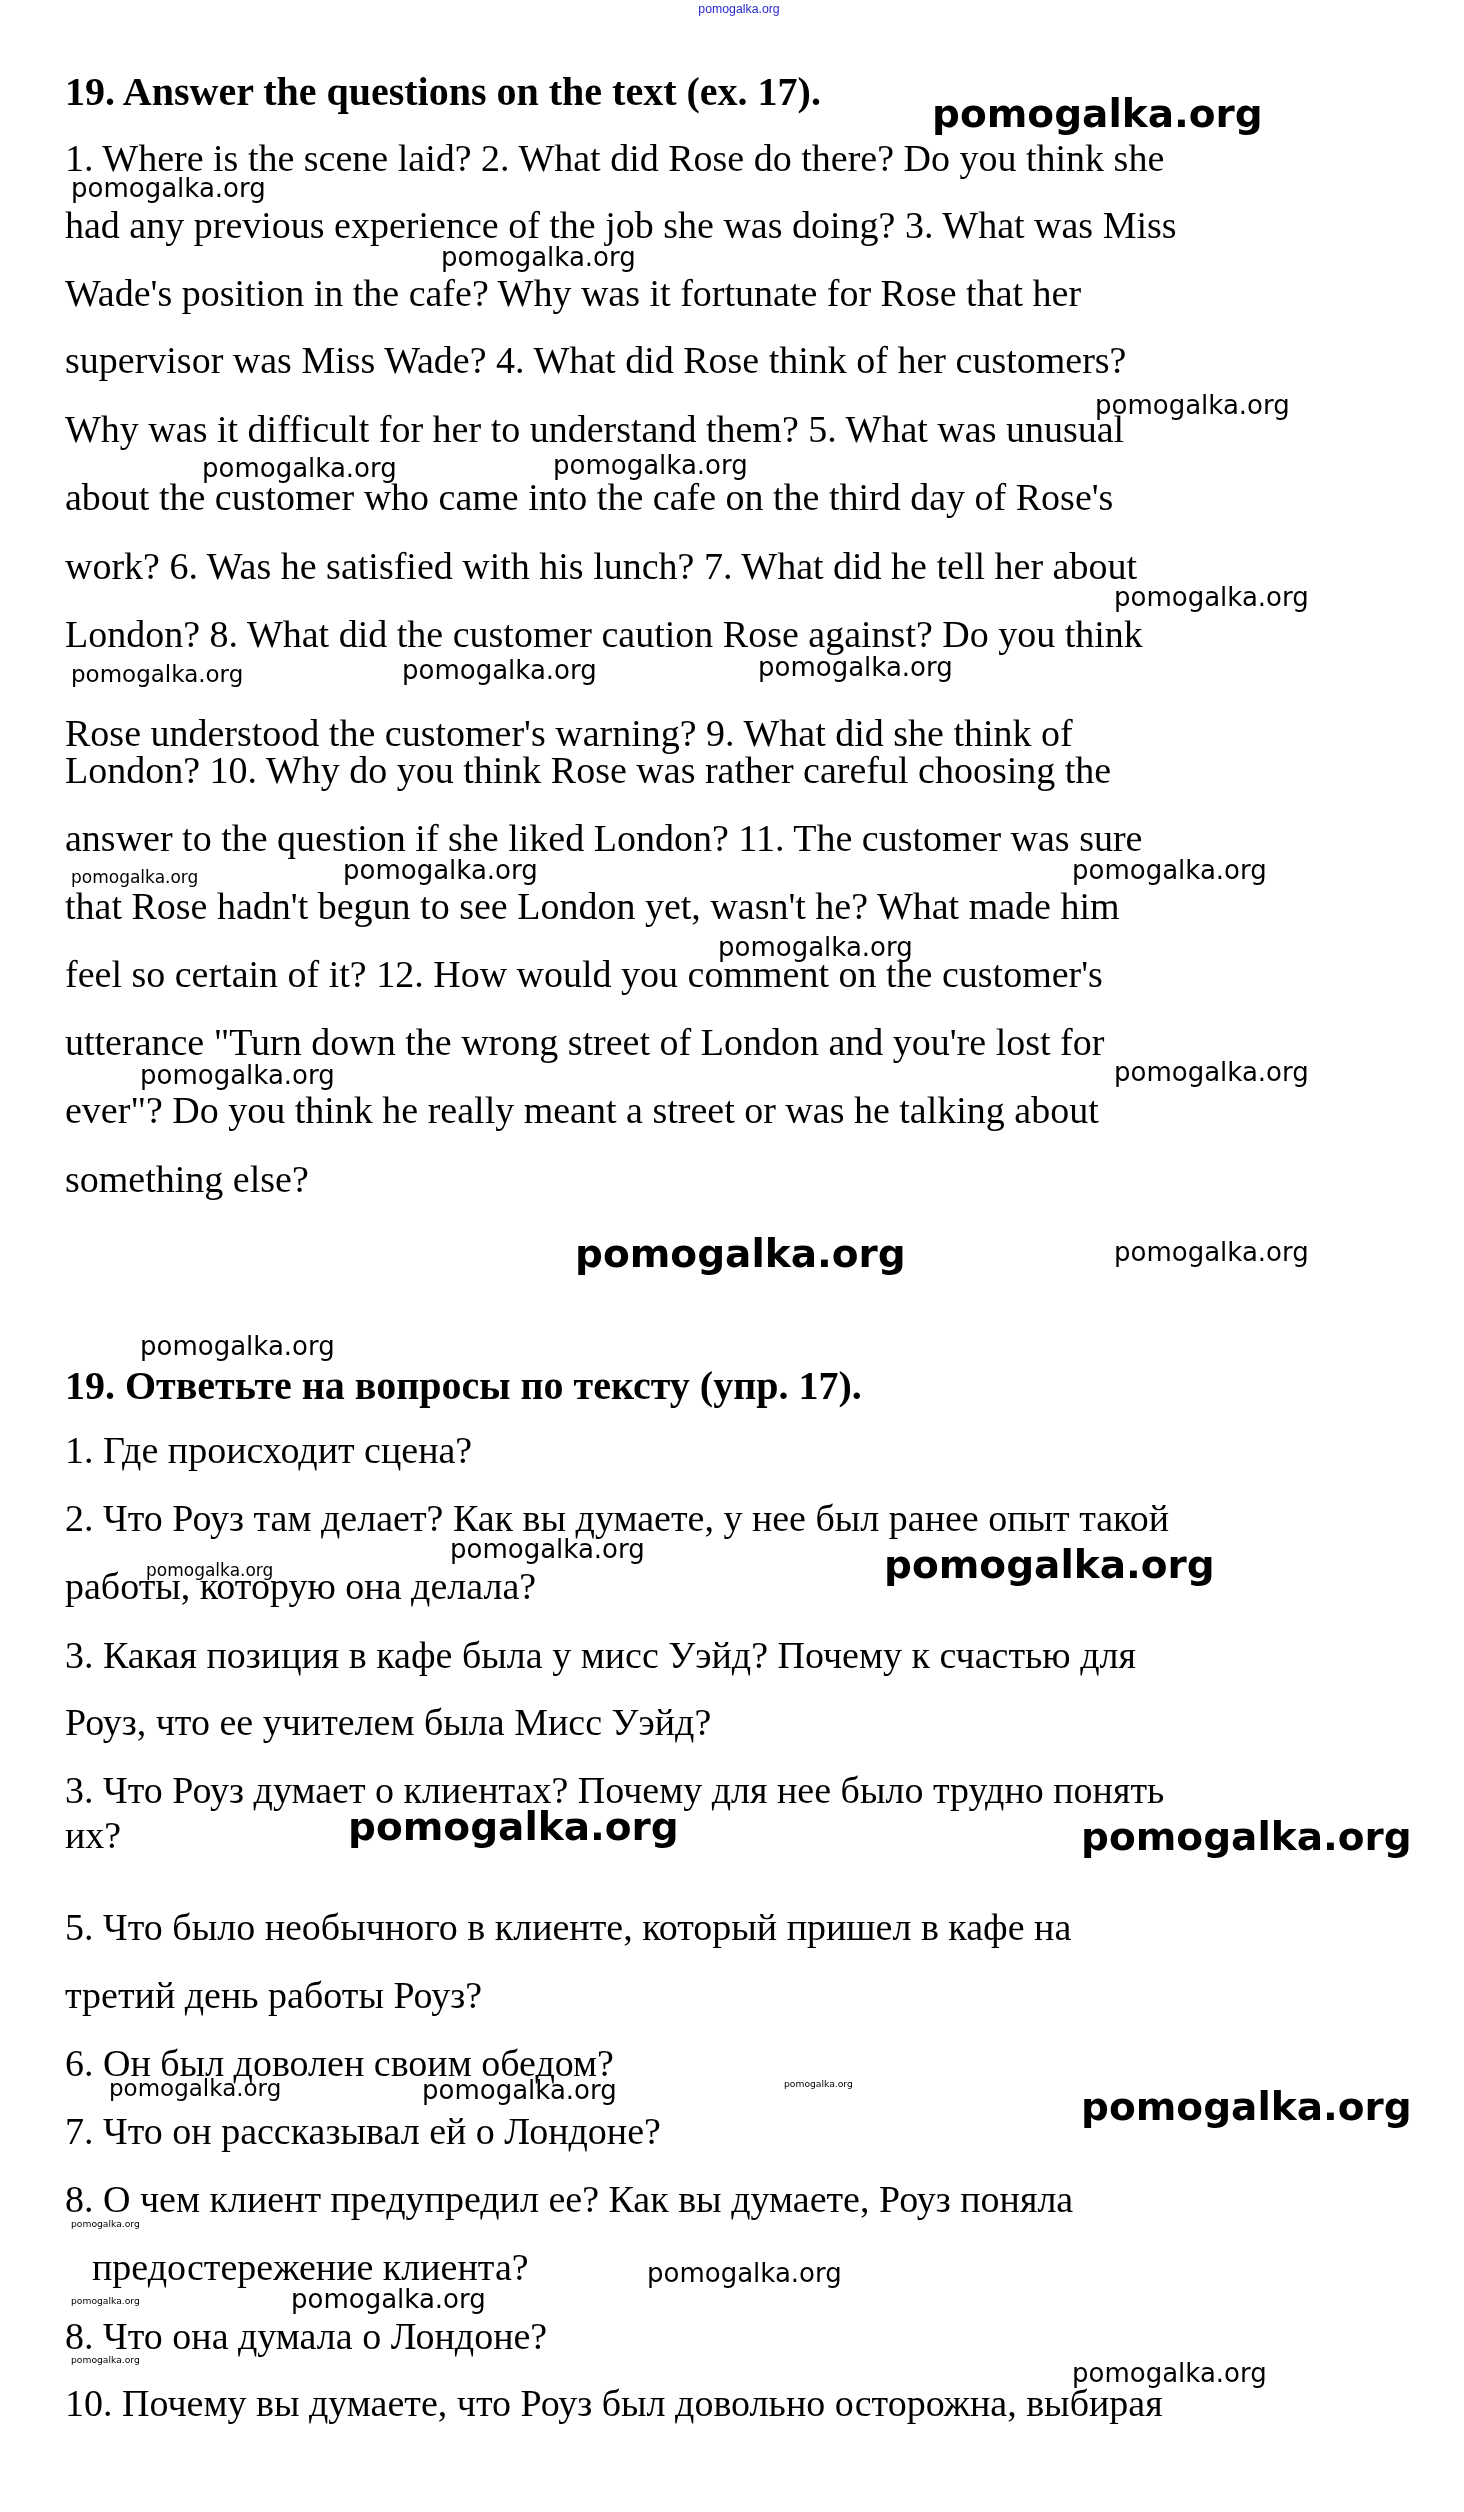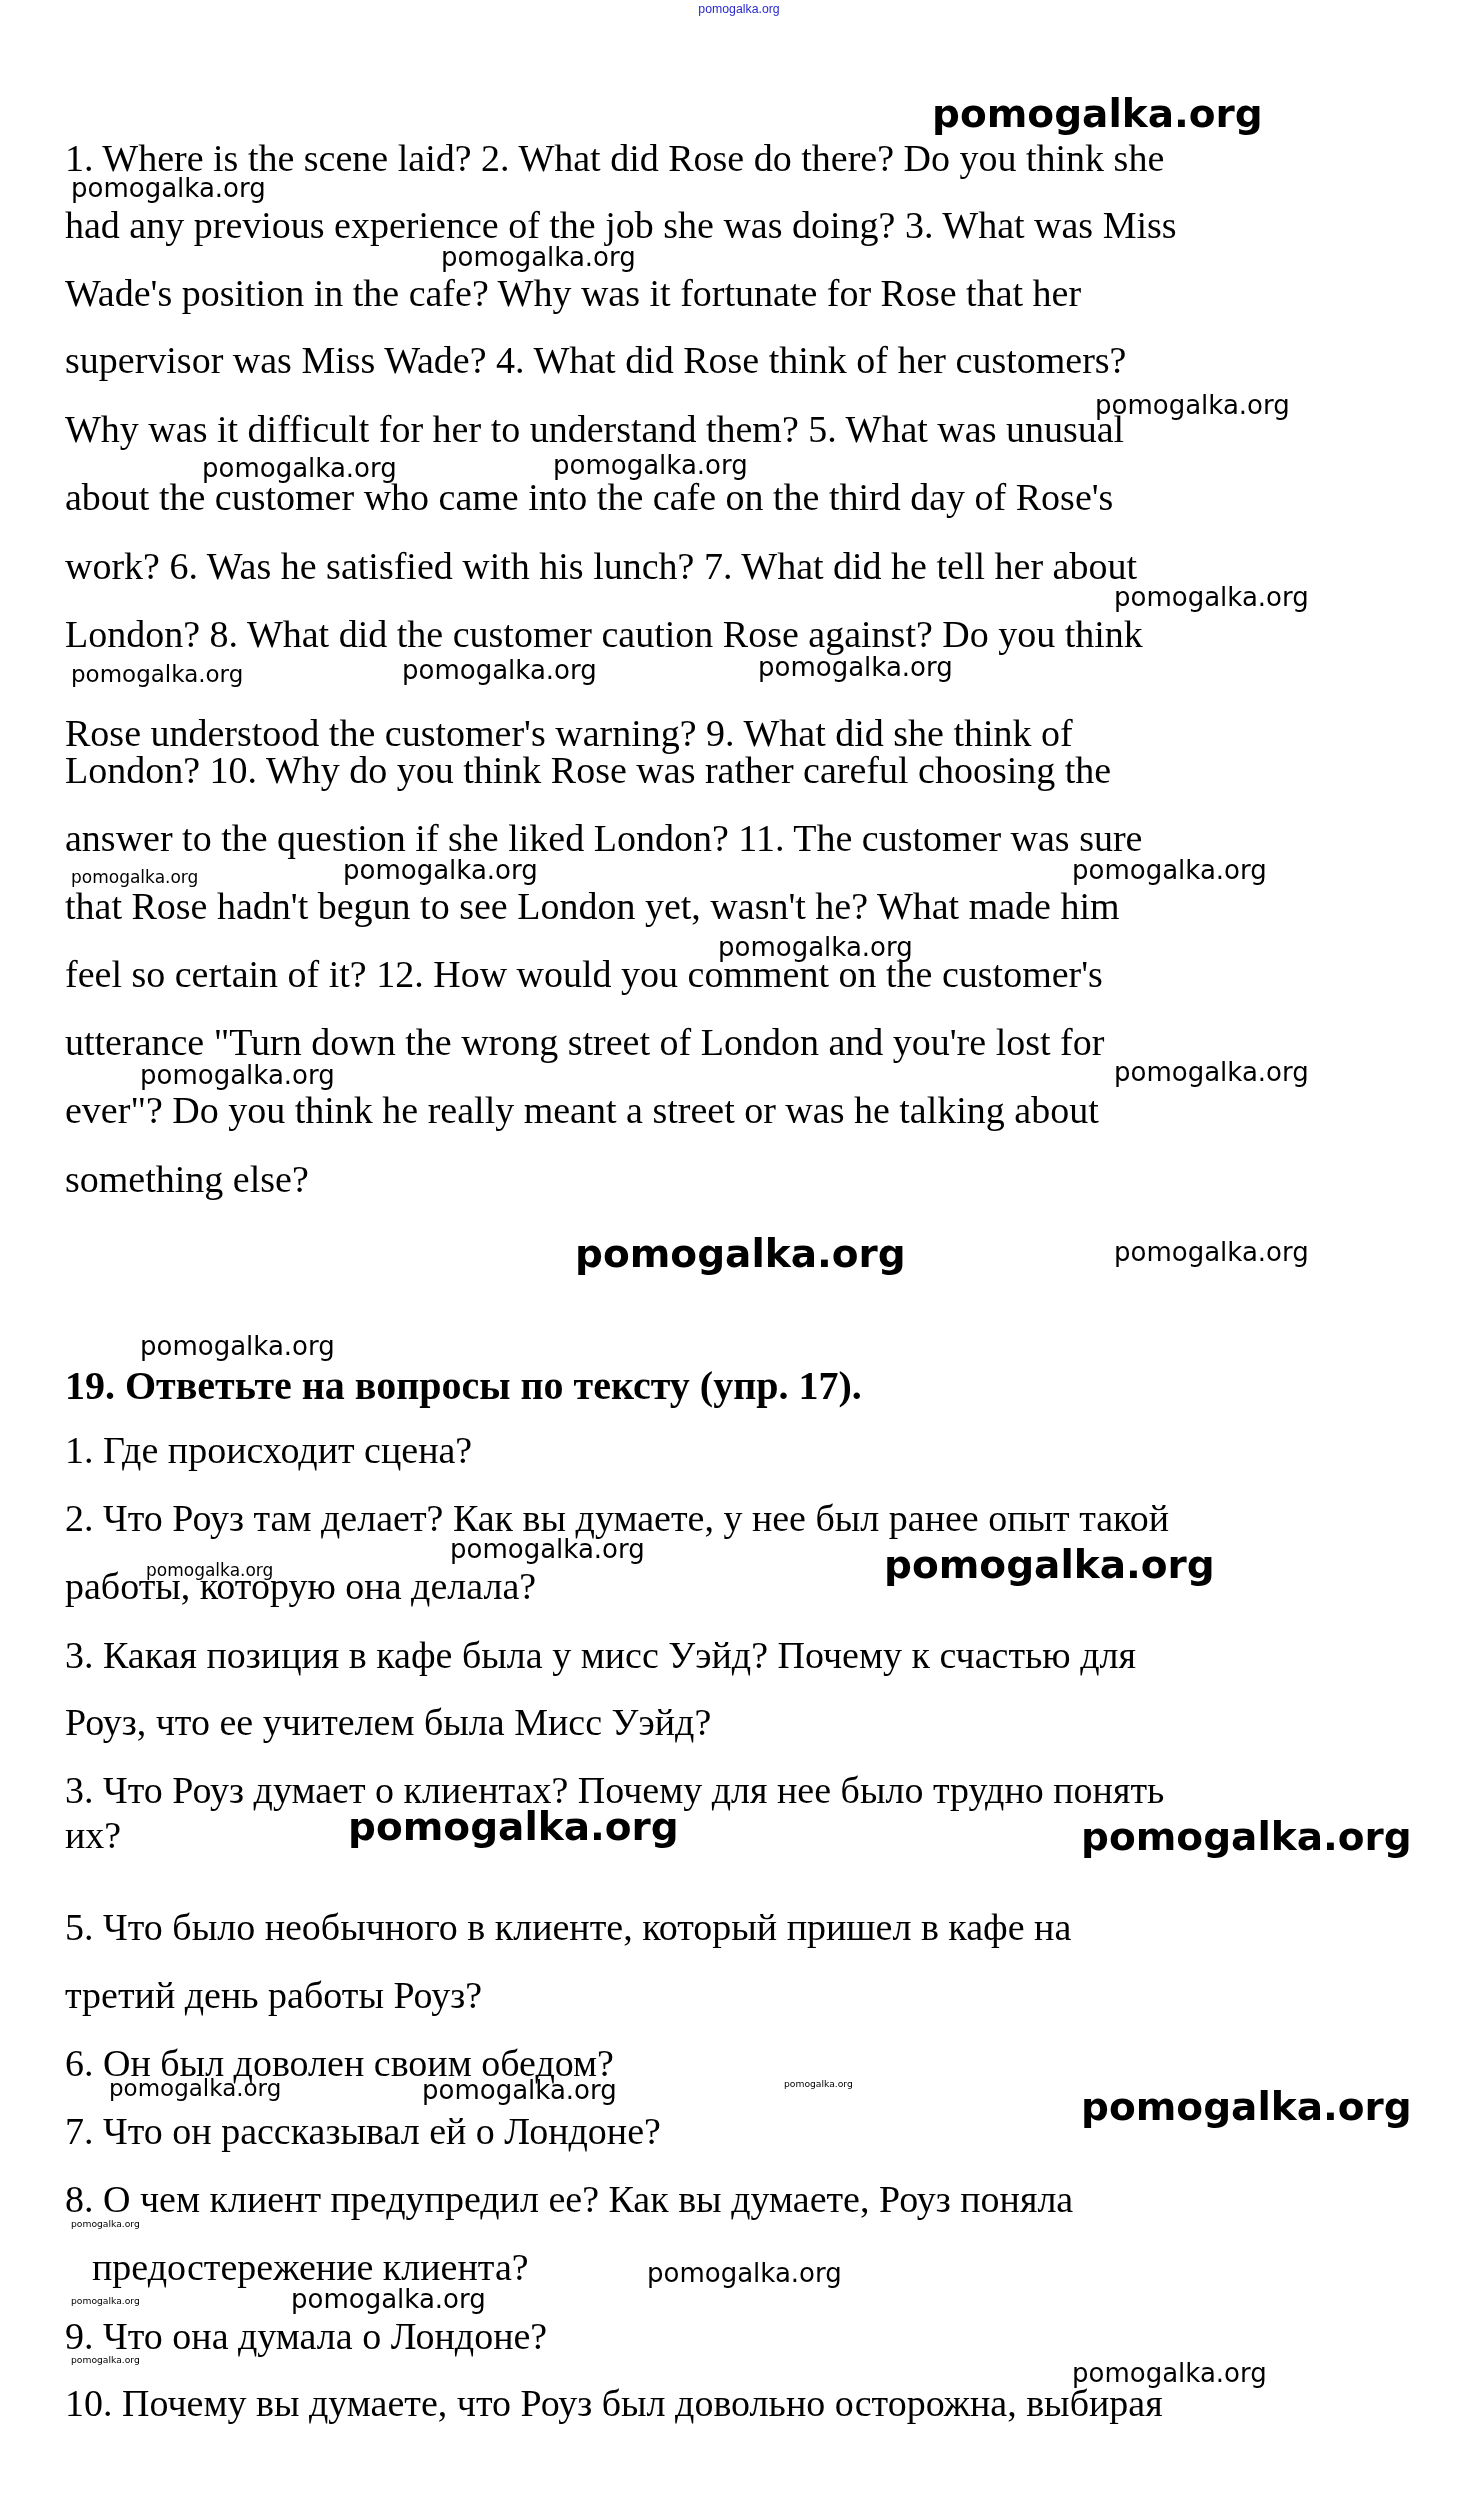--- a/index.html
+++ b/index.html
@@ -29,20 +29,21 @@
   .wm-s  { font-size: 17px; }
   .wm-xs { font-size: 9.2px; }
 </style>
 </head>
 <body>
 
 <div class="page">
 
   <div class="topmark">pomogalka.org</div>
 
+  <div class="heading" style="top:68px;">19. Answer the questions on the text (ex. 17).</div>
 
   <div class="line" style="top:136px;">1. Where is the scene laid? 2. What did Rose do there? Do you think she</div>
   <div class="line" style="top:203px;">had any previous experience of the job she was doing? 3. What was Miss</div>
   <div class="line" style="top:271px;">Wade's position in the cafe? Why was it fortunate for Rose that her</div>
   <div class="line" style="top:338px;">supervisor was Miss Wade? 4. What did Rose think of her customers?</div>
   <div class="line" style="top:407px;">Why was it difficult for her to understand them? 5. What was unusual</div>
   <div class="line" style="top:475px;">about the customer who came into the cafe on the third day of Rose's</div>
   <div class="line" style="top:544px;">work? 6. Was he satisfied with his lunch? 7. What did he tell her about</div>
   <div class="line" style="top:612px;">London? 8. What did the customer caution Rose against? Do you think</div>
   <div class="line" style="top:711px;">Rose understood the customer's warning? 9. What did she think of</div>
@@ -62,21 +63,21 @@
   <div class="line" style="top:1633px;">3. Какая позиция в кафе была у мисс Уэйд? Почему к счастью для</div>
   <div class="line" style="top:1700px;">Роуз, что ее учителем была Мисс Уэйд?</div>
   <div class="line" style="top:1768px;">3. Что Роуз думает о клиентах? Почему для нее было трудно понять</div>
   <div class="line" style="top:1813px;text-align:right;">их?</div>
   <div class="line" style="top:1905px;">5. Что было необычного в клиенте, который пришел в кафе на</div>
   <div class="line" style="top:1973px;">третий день работы Роуз?</div>
   <div class="line" style="top:2041px;">6. Он был доволен своим обедом?</div>
   <div class="line" style="top:2109px;">7. Что он рассказывал ей о Лондоне?</div>
   <div class="line" style="top:2177px;">8. О чем клиент предупредил ее? Как вы думаете, Роуз поняла</div>
   <div class="line" style="top:2245px;margin-left:27px;">предостережение клиента?</div>
-  <div class="line" style="top:2314px;">9. Что она думала о Лондоне?</div>
+  <div class="line" style="top:2314px;">8. Что она думала о Лондоне?</div>
   <div class="line" style="top:2381px;">10. Почему вы думаете, что Роуз был довольно осторожна, выбирая</div>
 
   <div class="wm wm-xl" style="left:932px; top:91px;">pomogalka.org</div>
   <div class="wm wm-l" style="left:71px;   top:173px;">pomogalka.org</div>
   <div class="wm wm-l" style="left:441px;  top:242px;">pomogalka.org</div>
   <div class="wm wm-l" style="left:1095px; top:390px;">pomogalka.org</div>
   <div class="wm wm-l" style="left:202px;  top:453px;">pomogalka.org</div>
   <div class="wm wm-l" style="left:553px;  top:450px;">pomogalka.org</div>
   <div class="wm wm-l" style="left:1114px; top:582px;">pomogalka.org</div>
   <div class="wm wm-m" style="left:71px;   top:661px;">pomogalka.org</div>

